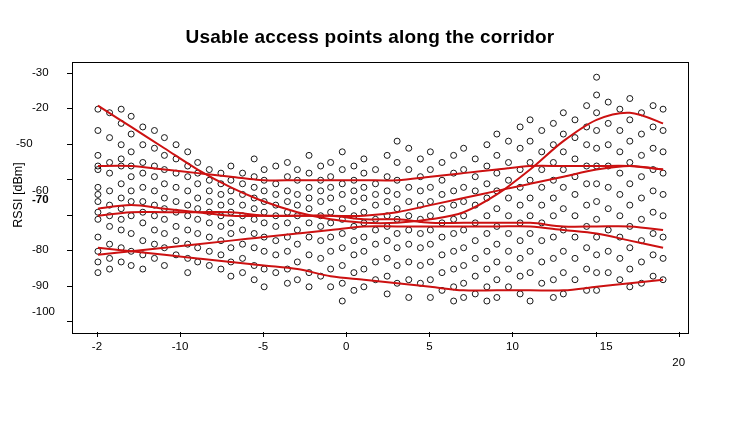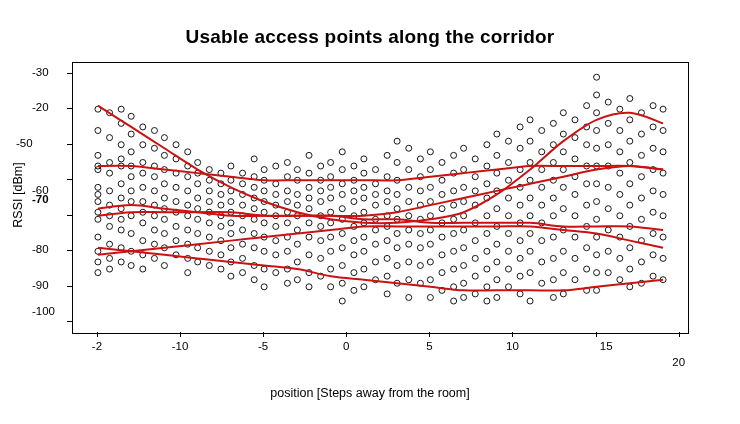--- a/index.html
+++ b/index.html
@@ -616,16 +616,15 @@
       <div class="tick-text xtick" style="left: 412.365px; top: 340px;">5</div>
       <div style="position: absolute; left: 429.365px; top: 332px; width: 1px; height: 5px; background: rgb(0, 0, 0);"></div>
       <div class="tick-text xtick" style="left: 495.473px; top: 340px;">10</div>
       <div style="position: absolute; left: 512.473px; top: 332px; width: 1px; height: 5px; background: rgb(0, 0, 0);"></div>
       <div class="tick-text xtick" style="left: 578.581px; top: 340px; text-align: right;">15</div>
       <div style="position: absolute; left: 595.581px; top: 332px; width: 1px; height: 5px; background: rgb(0, 0, 0);"></div>
       <div class="tick-text xtick" style="left: 661.689px; top: 356px;">20</div>
       <div style="position: absolute; left: 678.689px; top: 332px; width: 1px; height: 5px; background: rgb(0, 0, 0);"></div>
     </div>
 
-  <div class="axis-label" id="xlab">position [Steps away from the room]</div>
   <div class="axis-label" id="ylab">RSSI [dBm]</div>
 
 </div>
 
 </body></html>

